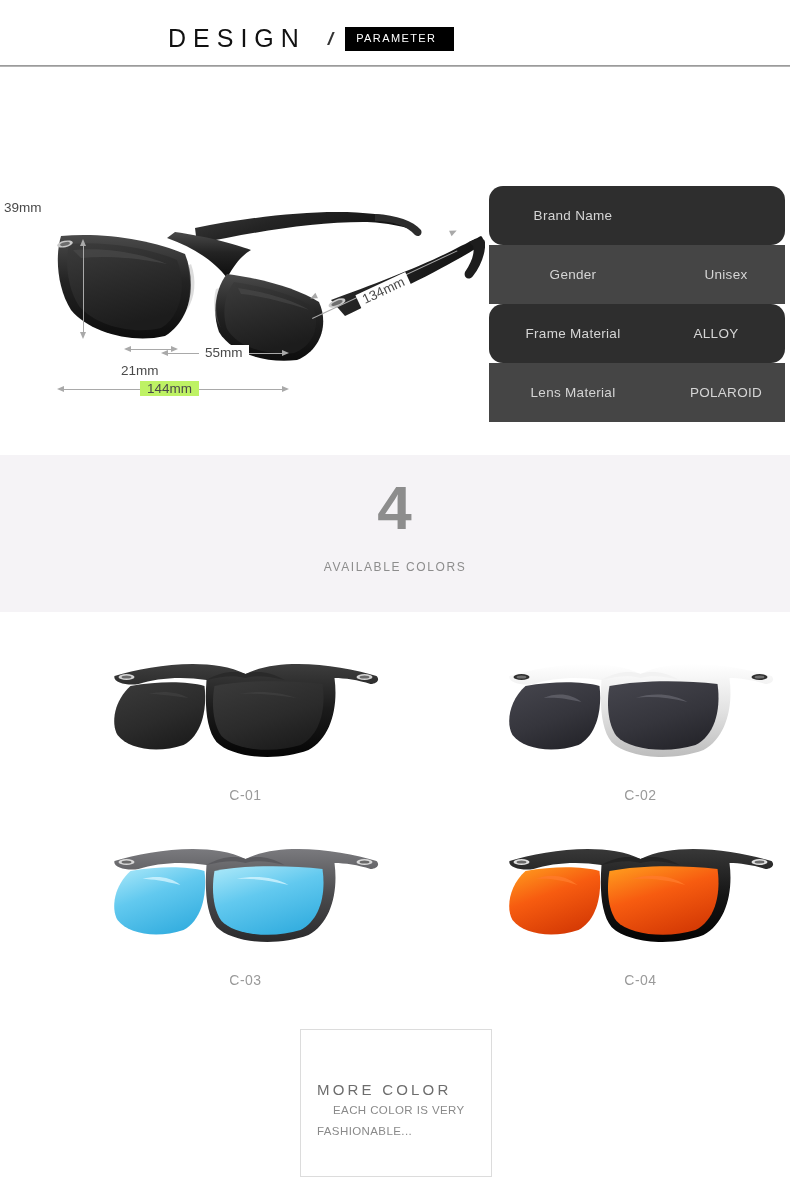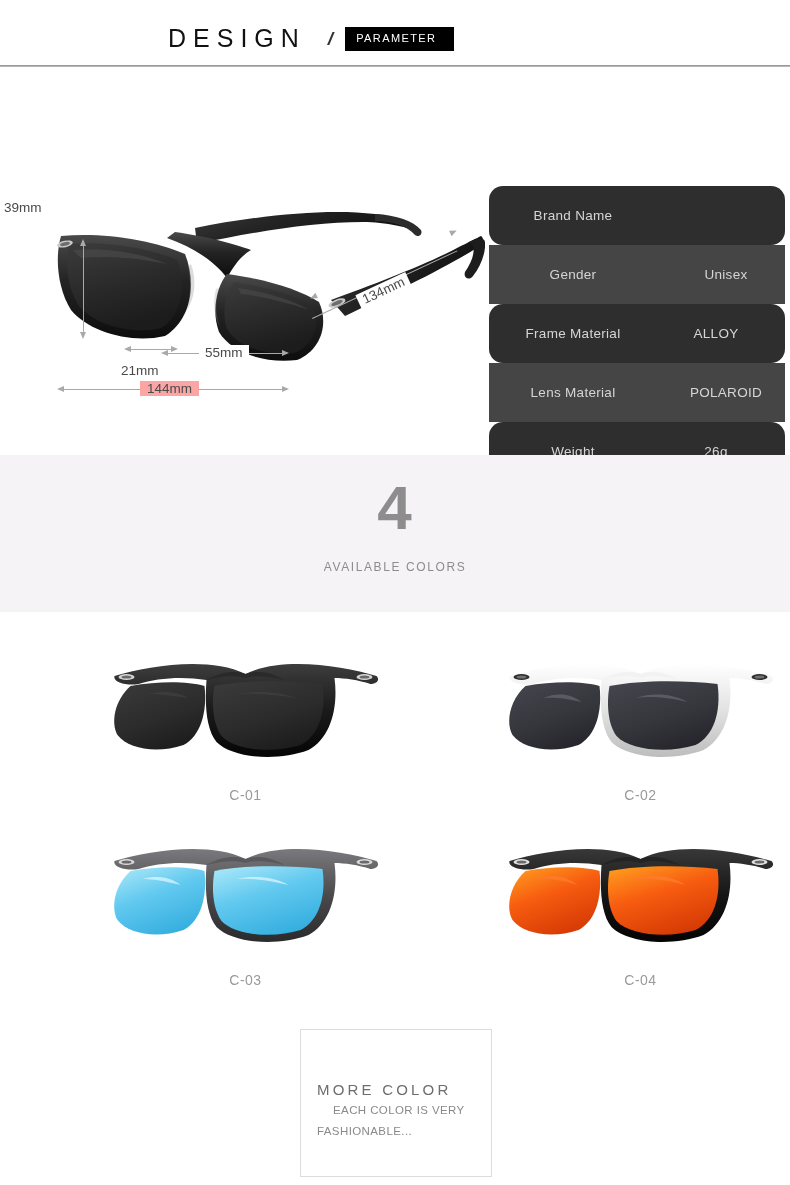--- a/index.html
+++ b/index.html
@@ -295,21 +295,21 @@
   <div class="dim-label" style="left:121px; top:296px;">21mm</div>
 
   <div class="dim-line-h" style="left:166px; top:286px; width:118px;"></div>
   <div class="arrow arrow-l" style="left:161px; top:282.5px;"></div>
   <div class="arrow arrow-r" style="left:282px; top:282.5px;"></div>
   <div class="dim-label" style="left:199px; top:278px; background:#fff; padding:0 6px;">55mm</div>
 
   <div class="dim-line-h" style="left:62px; top:322px; width:222px;"></div>
   <div class="arrow arrow-l" style="left:57px; top:318.5px;"></div>
   <div class="arrow arrow-r" style="left:282px; top:318.5px;"></div>
-  <div class="dim-label" style="left:140px; top:314px; background:#fca5a5; padding:0 7px;">144mm</div>
+  <div class="dim-label" style="left:140px; top:314px; background:#bef264; padding:0 7px;">144mm</div>
 
   <div class="dim-line-h" style="left:312px; top:251px; width:160px; transform:rotate(-25deg); transform-origin:0 0;"></div>
   <div class="arrow arrow-l" style="left:310px; top:227px; transform:rotate(-25deg);"></div>
   <div class="arrow arrow-r" style="left:450px; top:162px; transform:rotate(-25deg);"></div>
   <div class="dim-label" style="left:356px; top:216px; transform:rotate(-25deg); background:#fff; padding:0 5px;">134mm</div>
 
   <div id="spec-table">
     <div class="spec-row dark">
       <span class="spec-key">Brand Name</span>
       <span class="spec-val"></span>
@@ -319,24 +319,20 @@
       <span class="spec-val">Unisex</span>
     </div>
     <div class="spec-row dark">
       <span class="spec-key">Frame Material</span>
       <span class="spec-val">ALLOY</span>
     </div>
     <div class="spec-row light">
       <span class="spec-key">Lens Material</span>
       <span class="spec-val">POLAROID</span>
     </div>
-    <div class="spec-row dark">
-      <span class="spec-key">Weight</span>
-      <span class="spec-val">26g</span>
-    </div>
   </div>
 </div>
 
 <div id="count-band">
   <div id="count-number">4</div>
   <div id="count-caption">AVAILABLE COLORS</div>
 </div>
 
 <div id="colors">
 

